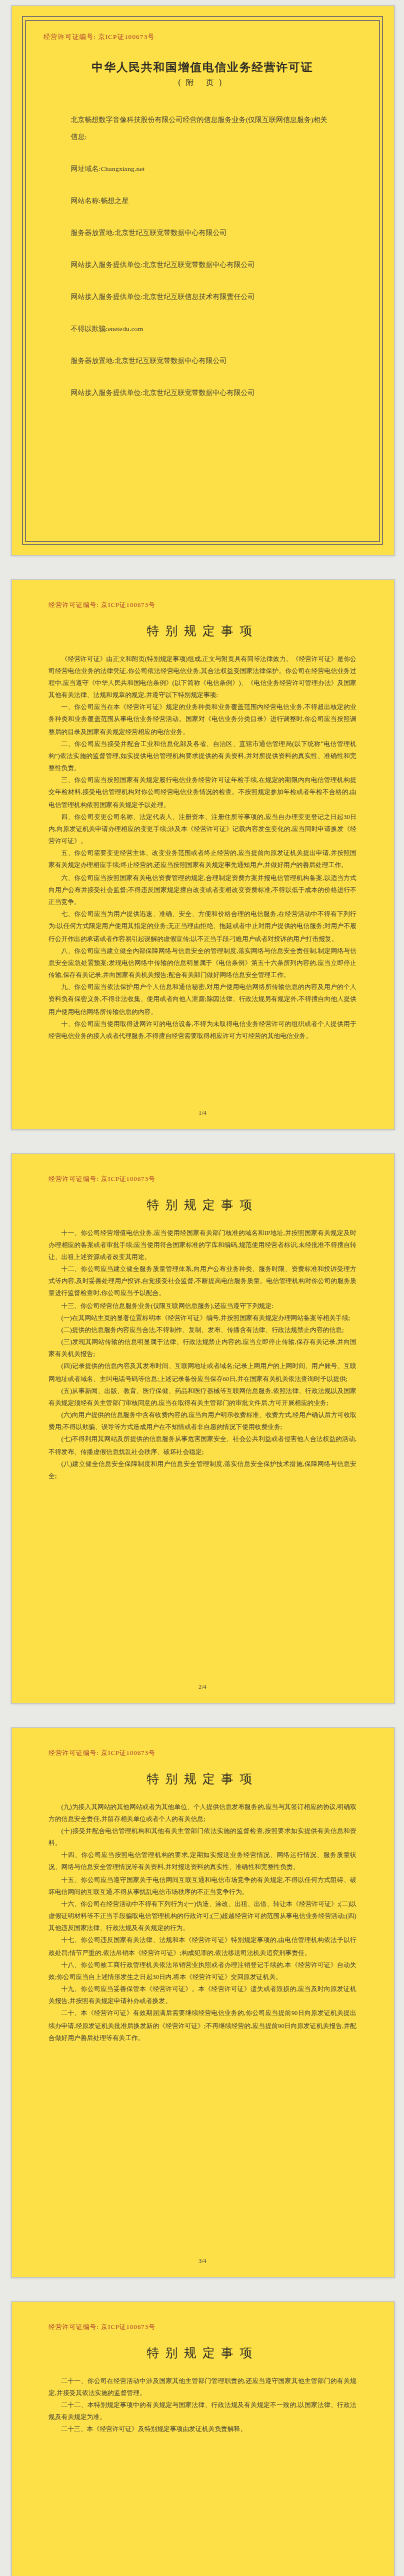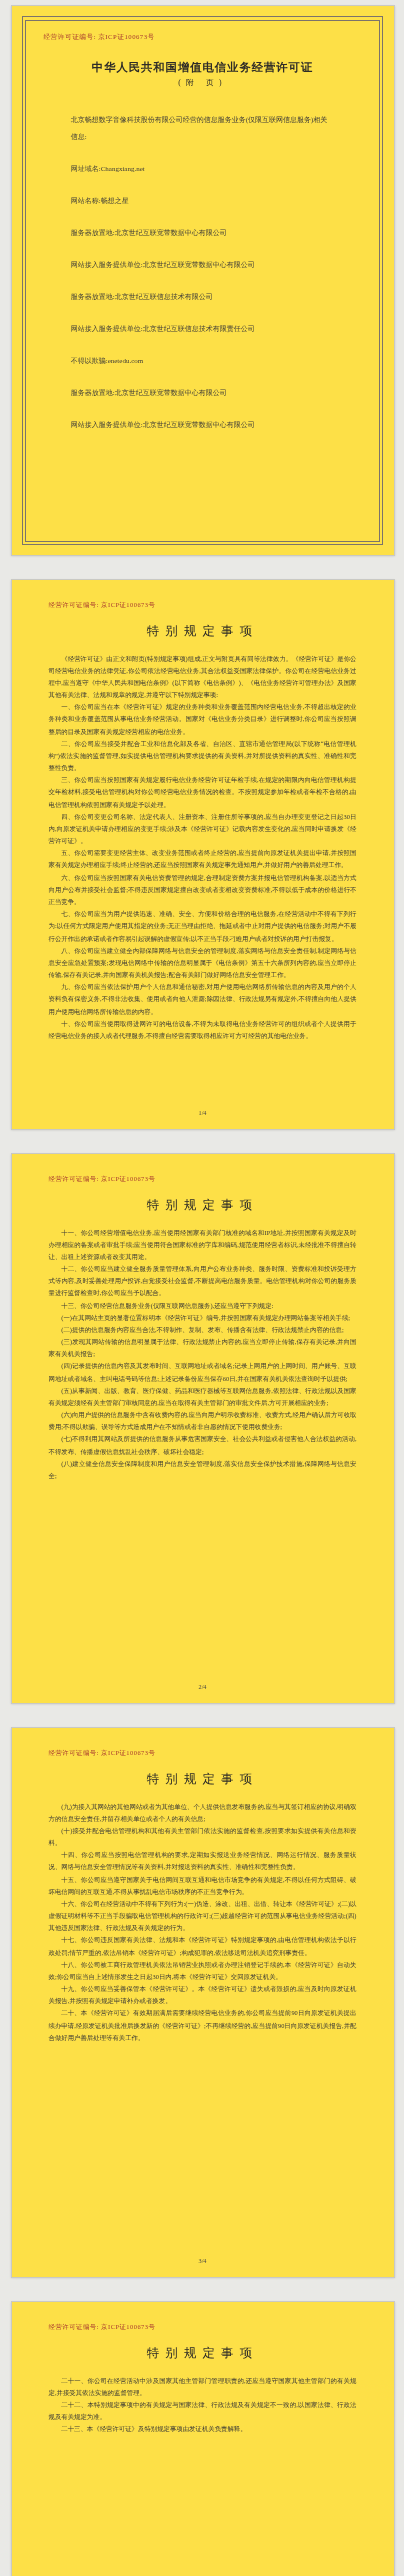--- a/index.html
+++ b/index.html
@@ -120,21 +120,20 @@
           <span>经营许可证编号:</span><span class="num">京ICP证100673号</span>
         </div>
         <h1 class="cert-title">中华人民共和国增值电信业务经营许可证</h1>
         <div class="cert-subtitle">(附  页)</div>
         <div class="cert-body">
             <p class="info-line">北京畅想数字音像科技股份有限公司经营的信息服务业务(仅限互联网信息服务)相关信息:</p>
             <p class="info-line">网址域名:Changxiang.net</p>
             <p class="info-line">网站名称:畅想之星</p>
             <p class="info-line">服务器放置地:北京世纪互联宽带数据中心有限公司</p>
             <p class="info-line">网站接入服务提供单位:北京世纪互联宽带数据中心有限公司</p>
-            <p class="info-line">服务器放置地:北京世纪互联信息技术有限公司</p>
             <p class="info-line">网站接入服务提供单位:北京世纪互联信息技术有限责任公司</p>
             <p class="info-line">不得以欺骗:enetedu.com</p>
             <p class="info-line">服务器放置地:北京世纪互联宽带数据中心有限公司</p>
             <p class="info-line">网站接入服务提供单位:北京世纪互联宽带数据中心有限公司</p>
           </div>
       </div>
     </div>
   </section>
 
   <section class="page prov">

